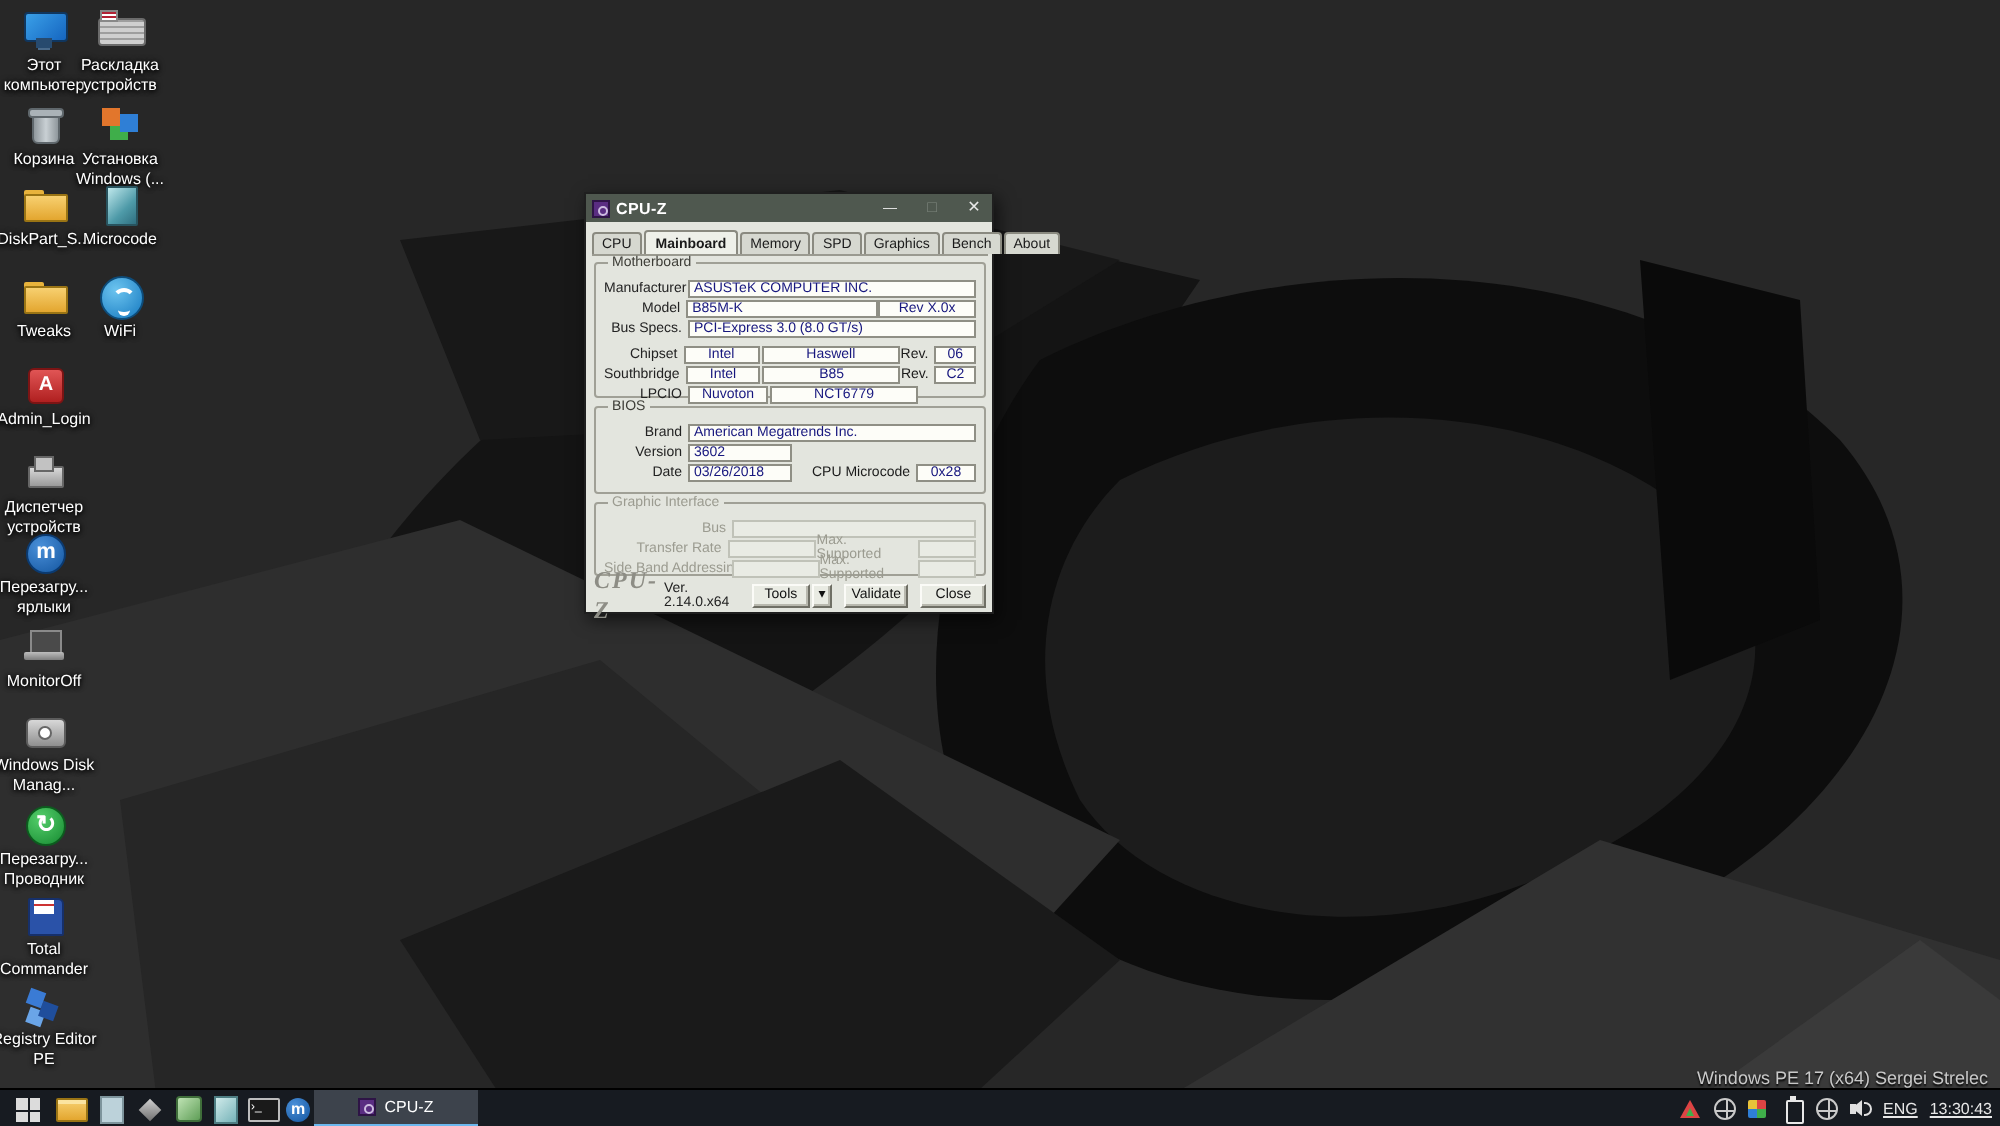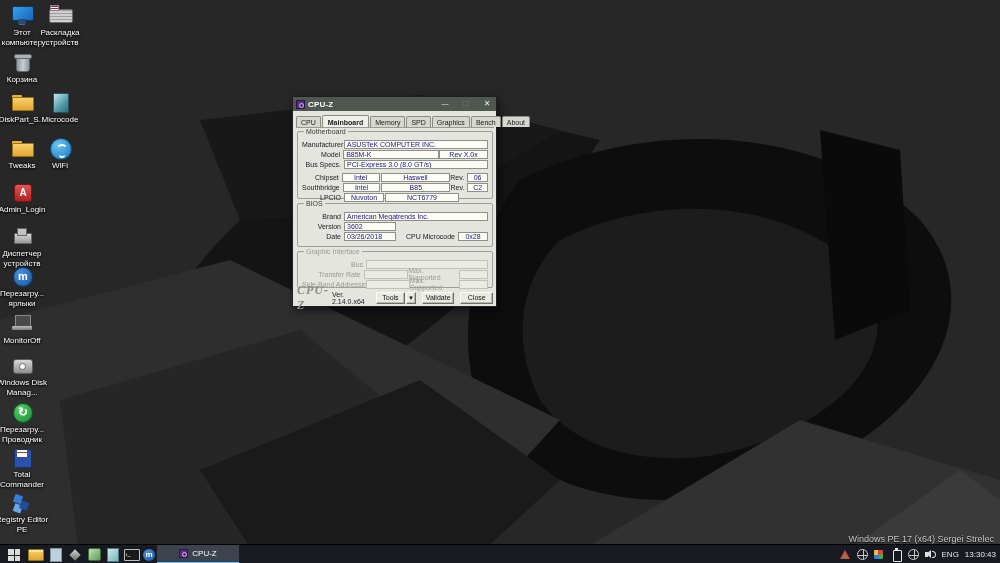--- a/index.html
+++ b/index.html
@@ -189,21 +189,21 @@
   .tr-colors::before { content:""; position:absolute; left:0; top:1px; width:9px; height:9px;
      background:conic-gradient(#d44 0 25%, #3fae4a 0 50%, #2f7fd6 0 75%, #e8c23a 0); border-radius:1px; }
   .tr-usb::before { content:""; position:absolute; left:2px; top:1px; width:7px; height:10px;
      border:1px solid #e8e8e8; border-radius:1px; }
   .tr-usb::after { content:""; position:absolute; left:4px; top:-1px; width:3px; height:2px; background:#e8e8e8; }
   .tr-vol::before { content:""; position:absolute; left:0; top:3px; width:3px; height:5px; background:#e0e0e0; }
   .tr-vol::after { content:""; position:absolute; left:1px; top:1px; border-top:4.5px solid transparent;
      border-bottom:4.5px solid transparent; border-right:5px solid #e0e0e0; }
   .tr-vol .wave { position:absolute; left:7px; top:2px; width:4px; height:7px;
      border:1px solid #e0e0e0; border-left:none; border-radius:0 4px 4px 0; }
-  .tray-txt { color:#e8e8e8; font-size:8px; cursor:pointer; }
+  .tray-txt { color:#e8e8e8; font-size:8px; cursor:pointer;text-decoration:underline; }
 </style>
 </head>
 <body>
 
 <div id="screen">
 
   <svg id="wallpaper" viewBox="0 0 1000 563" width="1000" height="563">
     <rect width="1000" height="563" fill="#272727"></rect>
     <path d="M150 340 C 210 220 330 130 470 110 L 600 140 C 540 230 470 300 400 350 L 240 430 Z" fill="#141414"></path>
     <path d="M200 120 L 420 95 L 560 130 L 430 210 L 240 220 Z" fill="#181818"></path>
@@ -221,20 +221,24 @@
     <div class="di-glyph i-monitor"></div>
     <div class="di-label">Этот компьютер</div>
   </div>
   <div class="dicon" style="left:33px;top:5px">
     <div class="di-glyph i-keyboard"></div>
     <div class="di-label">Раскладка устройств</div>
   </div>
   <div class="dicon" style="left:-5px;top:52px">
     <div class="di-glyph i-trash"></div>
     <div class="di-label">Корзина</div>
+  </div>
+  <div class="dicon" style="left:33px;top:52px">
+    <div class="di-glyph i-winsq"></div>
+    <div class="di-label">Установка Windows (...</div>
   </div>
   <div class="dicon" style="left:-5px;top:92px">
     <div class="di-glyph i-folder"></div>
     <div class="di-label">DiskPart_S...</div>
   </div>
   <div class="dicon" style="left:33px;top:92px">
     <div class="di-glyph i-box"></div>
     <div class="di-label">Microcode</div>
   </div>
   <div class="dicon" style="left:-5px;top:138px">

